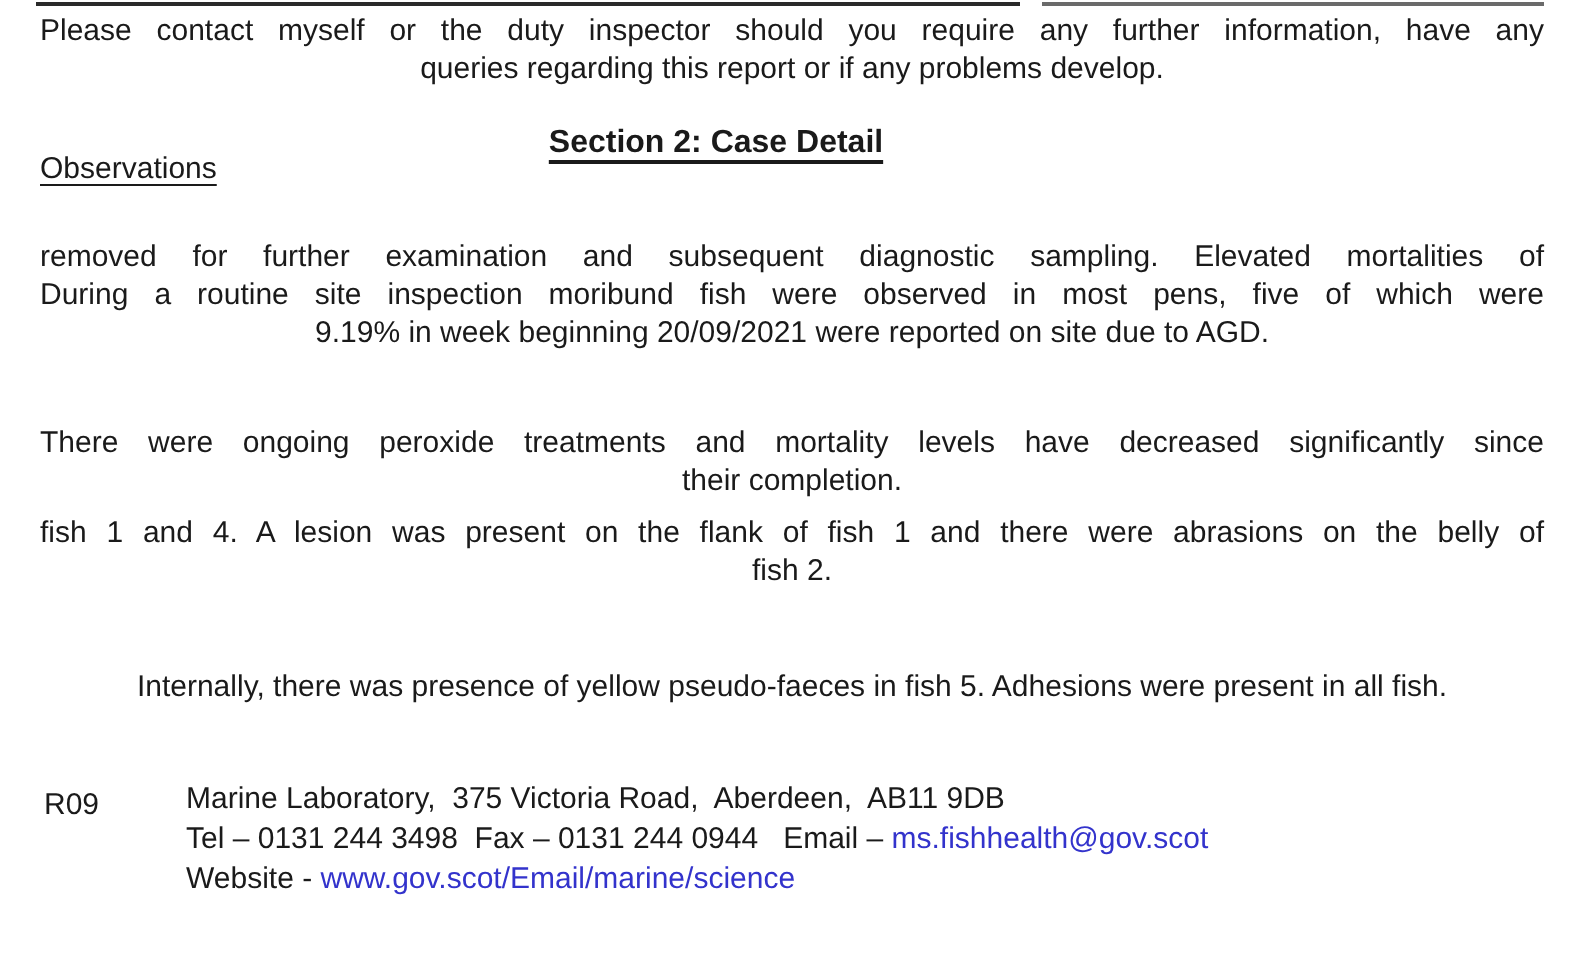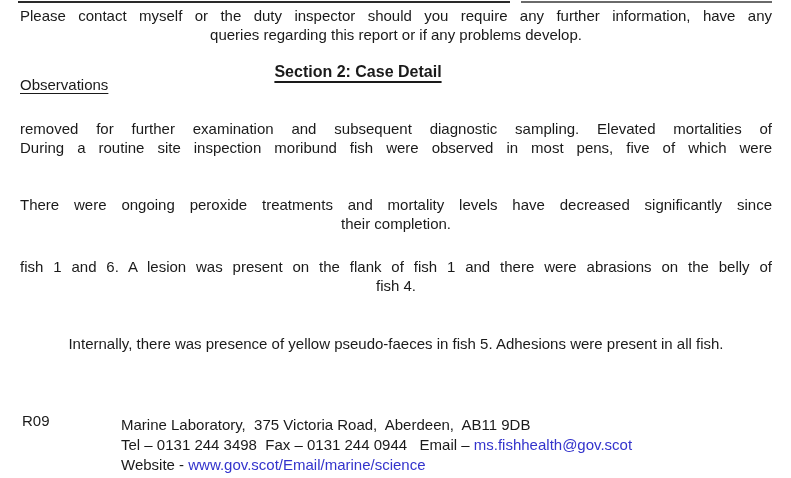--- a/index.html
+++ b/index.html
@@ -47,23 +47,23 @@
     color: var(--text, #1a1a1a);
   }
   .observations {
     position: absolute; left: 20px; top: 76px;
     font-size: 15px;
     text-decoration: underline;
     text-underline-offset: 3px;
     color: var(--text, #1a1a1a);
   }
 
-  .ref { position: absolute; left: 22px; top: 412px; font-size: 15px; color: var(--text, #1a1a1a); }
+  .ref { position: absolute; left: 22px; top: 394px; font-size: 15px; color: var(--text, #1a1a1a); }
 
-  .footer { position: absolute; left: 93px; top: 415px; width: 660px; margin-left: 28px; }
+  .footer { position: absolute; left: 93px; top: 390px; width: 660px; }
   .footer .fline {
     font-size: 15px;
     line-height: 20px;
     height: 20px;
     white-space: pre;
     color: var(--text, #1a1a1a);
   }
   .footer a, .footer .link {
     color: var(--link, #3333cc);
     cursor: pointer;
@@ -87,30 +87,31 @@
 
   <div class="heading-wrap">
     <span class="heading">Section 2: Case Detail</span>
   </div>
 
   <div class="observations">Observations</div>
 
   <div class="block" style="top:119px">
     <div class="line just">removed for further examination and subsequent diagnostic sampling. Elevated mortalities of</div>
     <div class="line just">During a routine site inspection moribund fish were observed in most pens, five of which were</div>
+    <div class="line">9.19% in week beginning 20/09/2021 were reported on site due to AGD.</div>
   </div>
 
-  <div class="block" style="top:195px">
+  <div class="block" style="top:212px">
     <div class="line just">There were ongoing peroxide treatments and mortality levels have decreased significantly since</div>
     <div class="line">their completion.</div>
   </div>
 
   <div class="block" style="top:257px">
-    <div class="line just">fish 1 and 6. A lesion was present on the flank of fish 1 and there were abrasions on the belly of</div>
-    <div class="line">fish 4.</div>
+    <div class="line just">fish 1 and 4. A lesion was present on the flank of fish 1 and there were abrasions on the belly of</div>
+    <div class="line">fish 2.</div>
   </div>
 
   <div class="block" style="top:334px">
     <div class="line">Internally, there was presence of yellow pseudo-faeces in fish 5. Adhesions were present in all fish.</div>
   </div>
 
   <div class="ref">R09</div>
 
   <div class="footer">
     <div class="fline">Marine Laboratory,  375 Victoria Road,  Aberdeen,  AB11 9DB</div>

